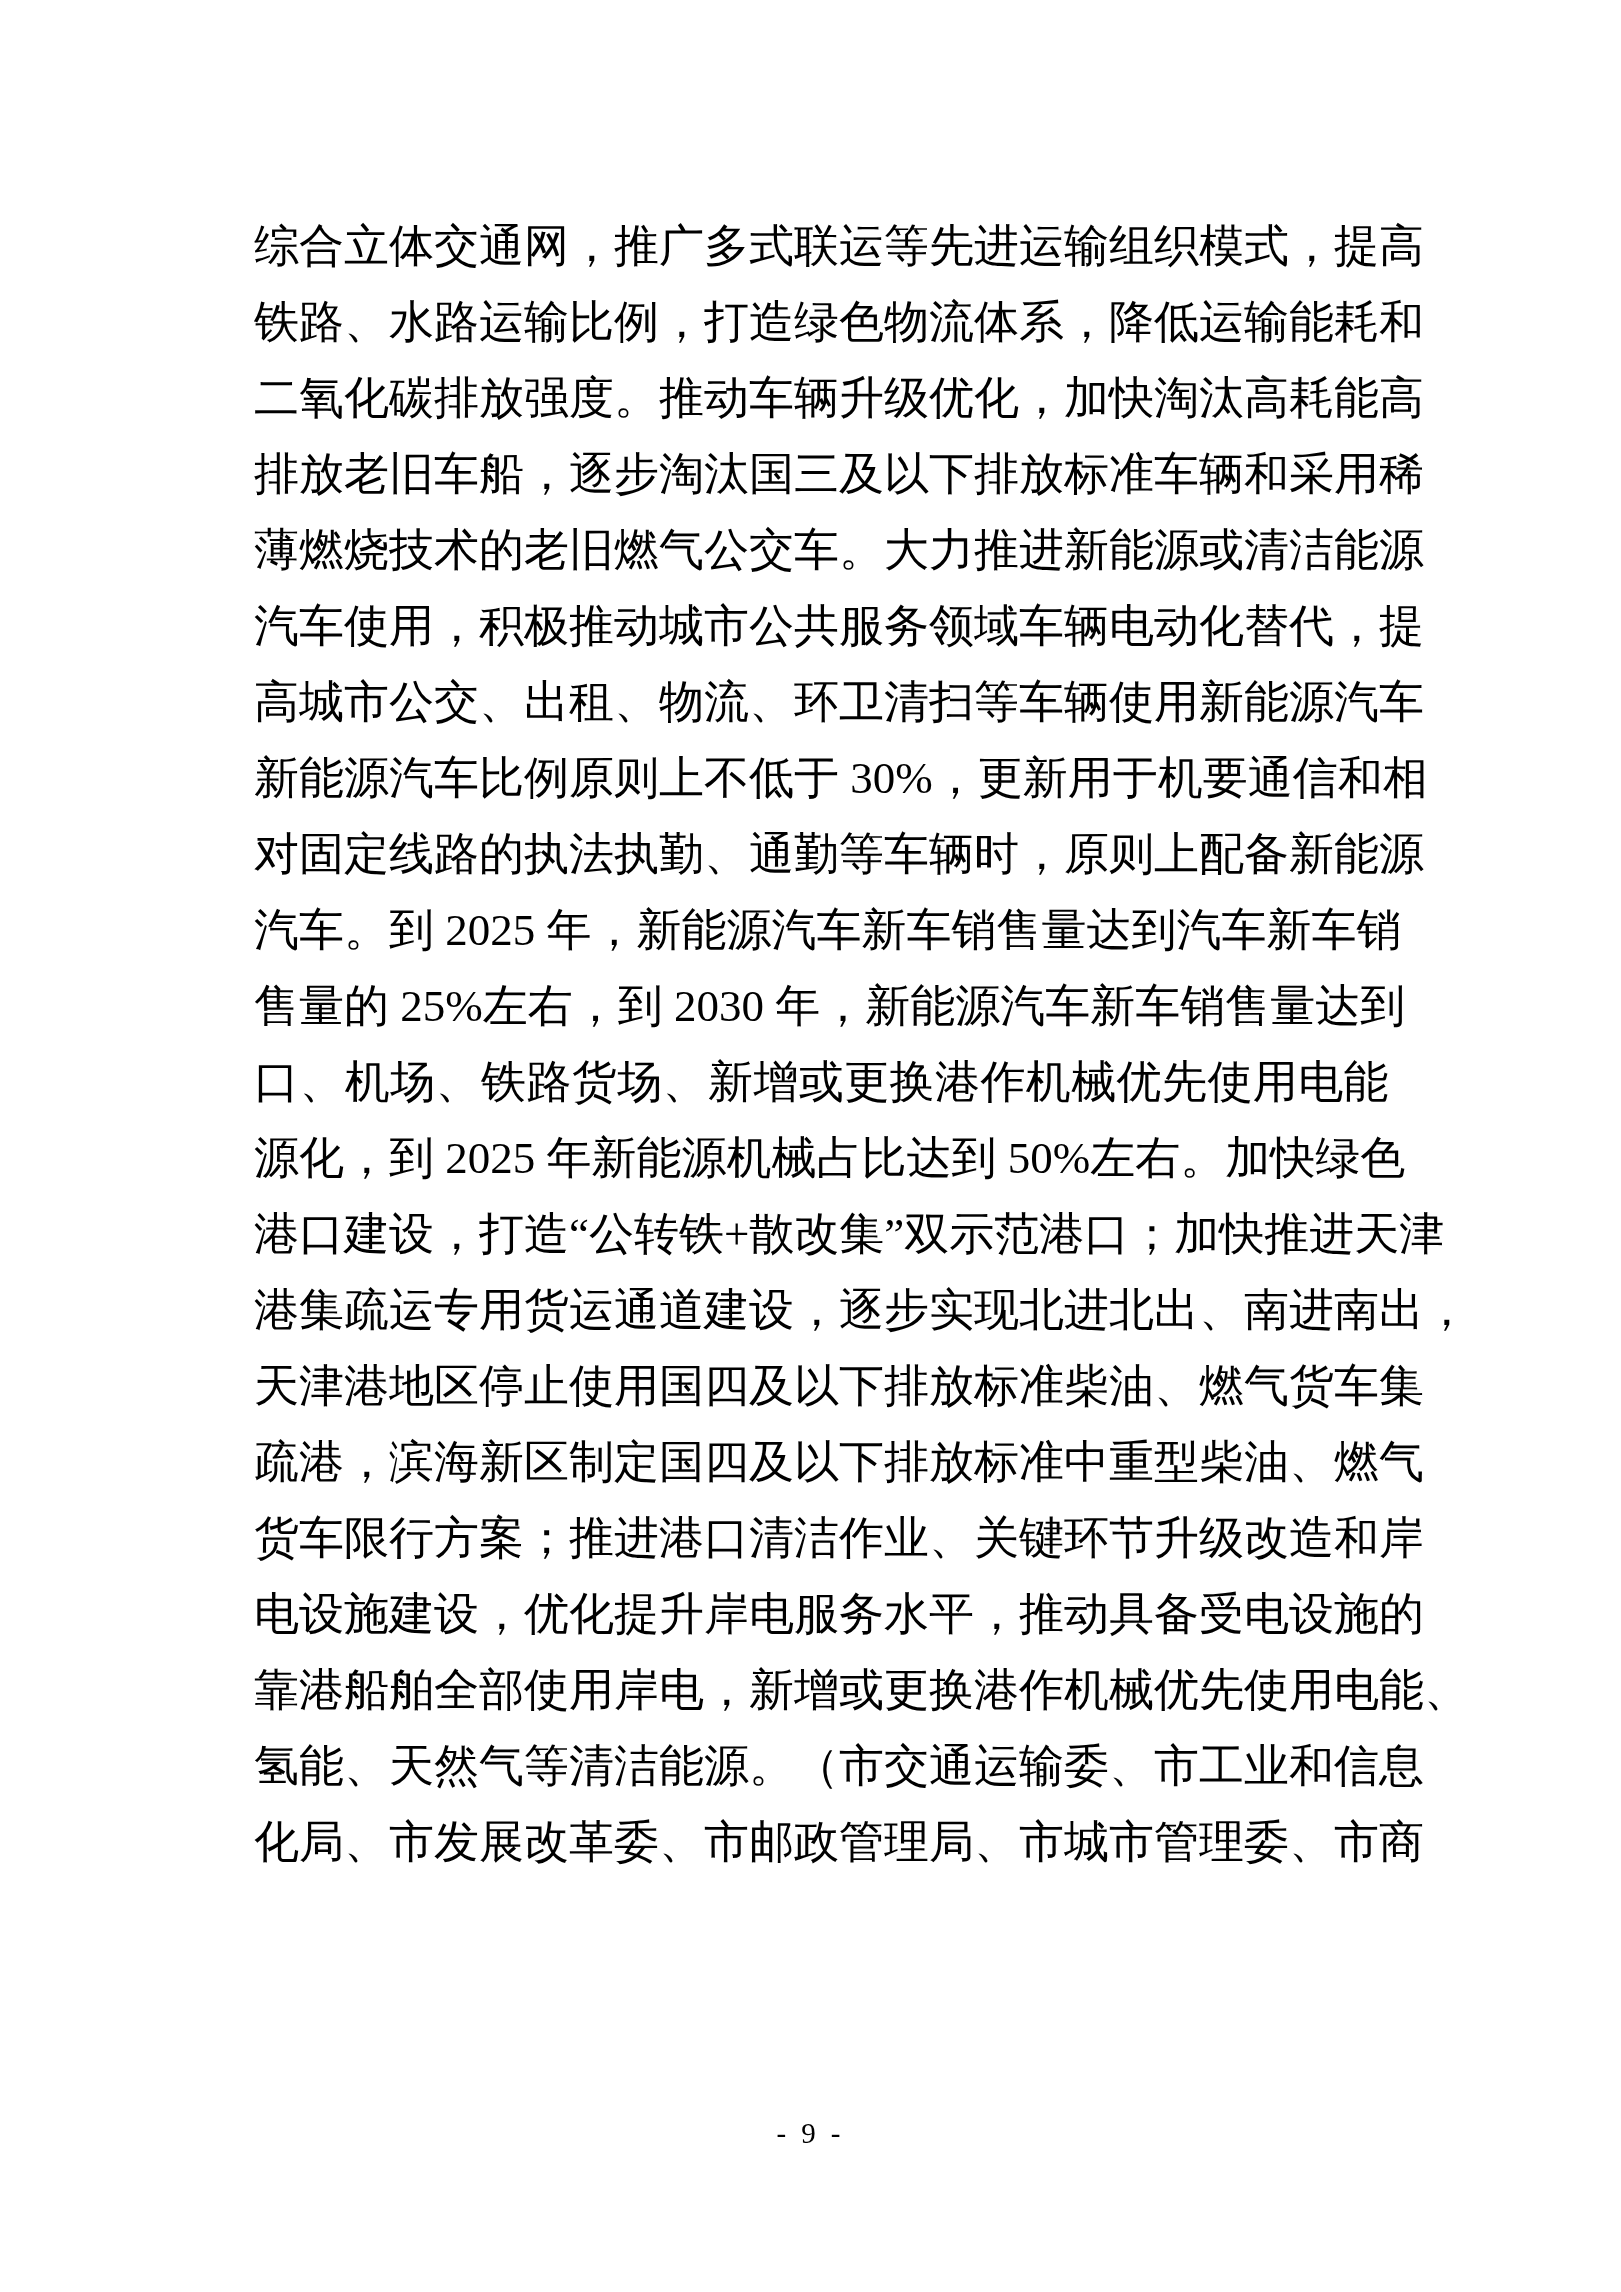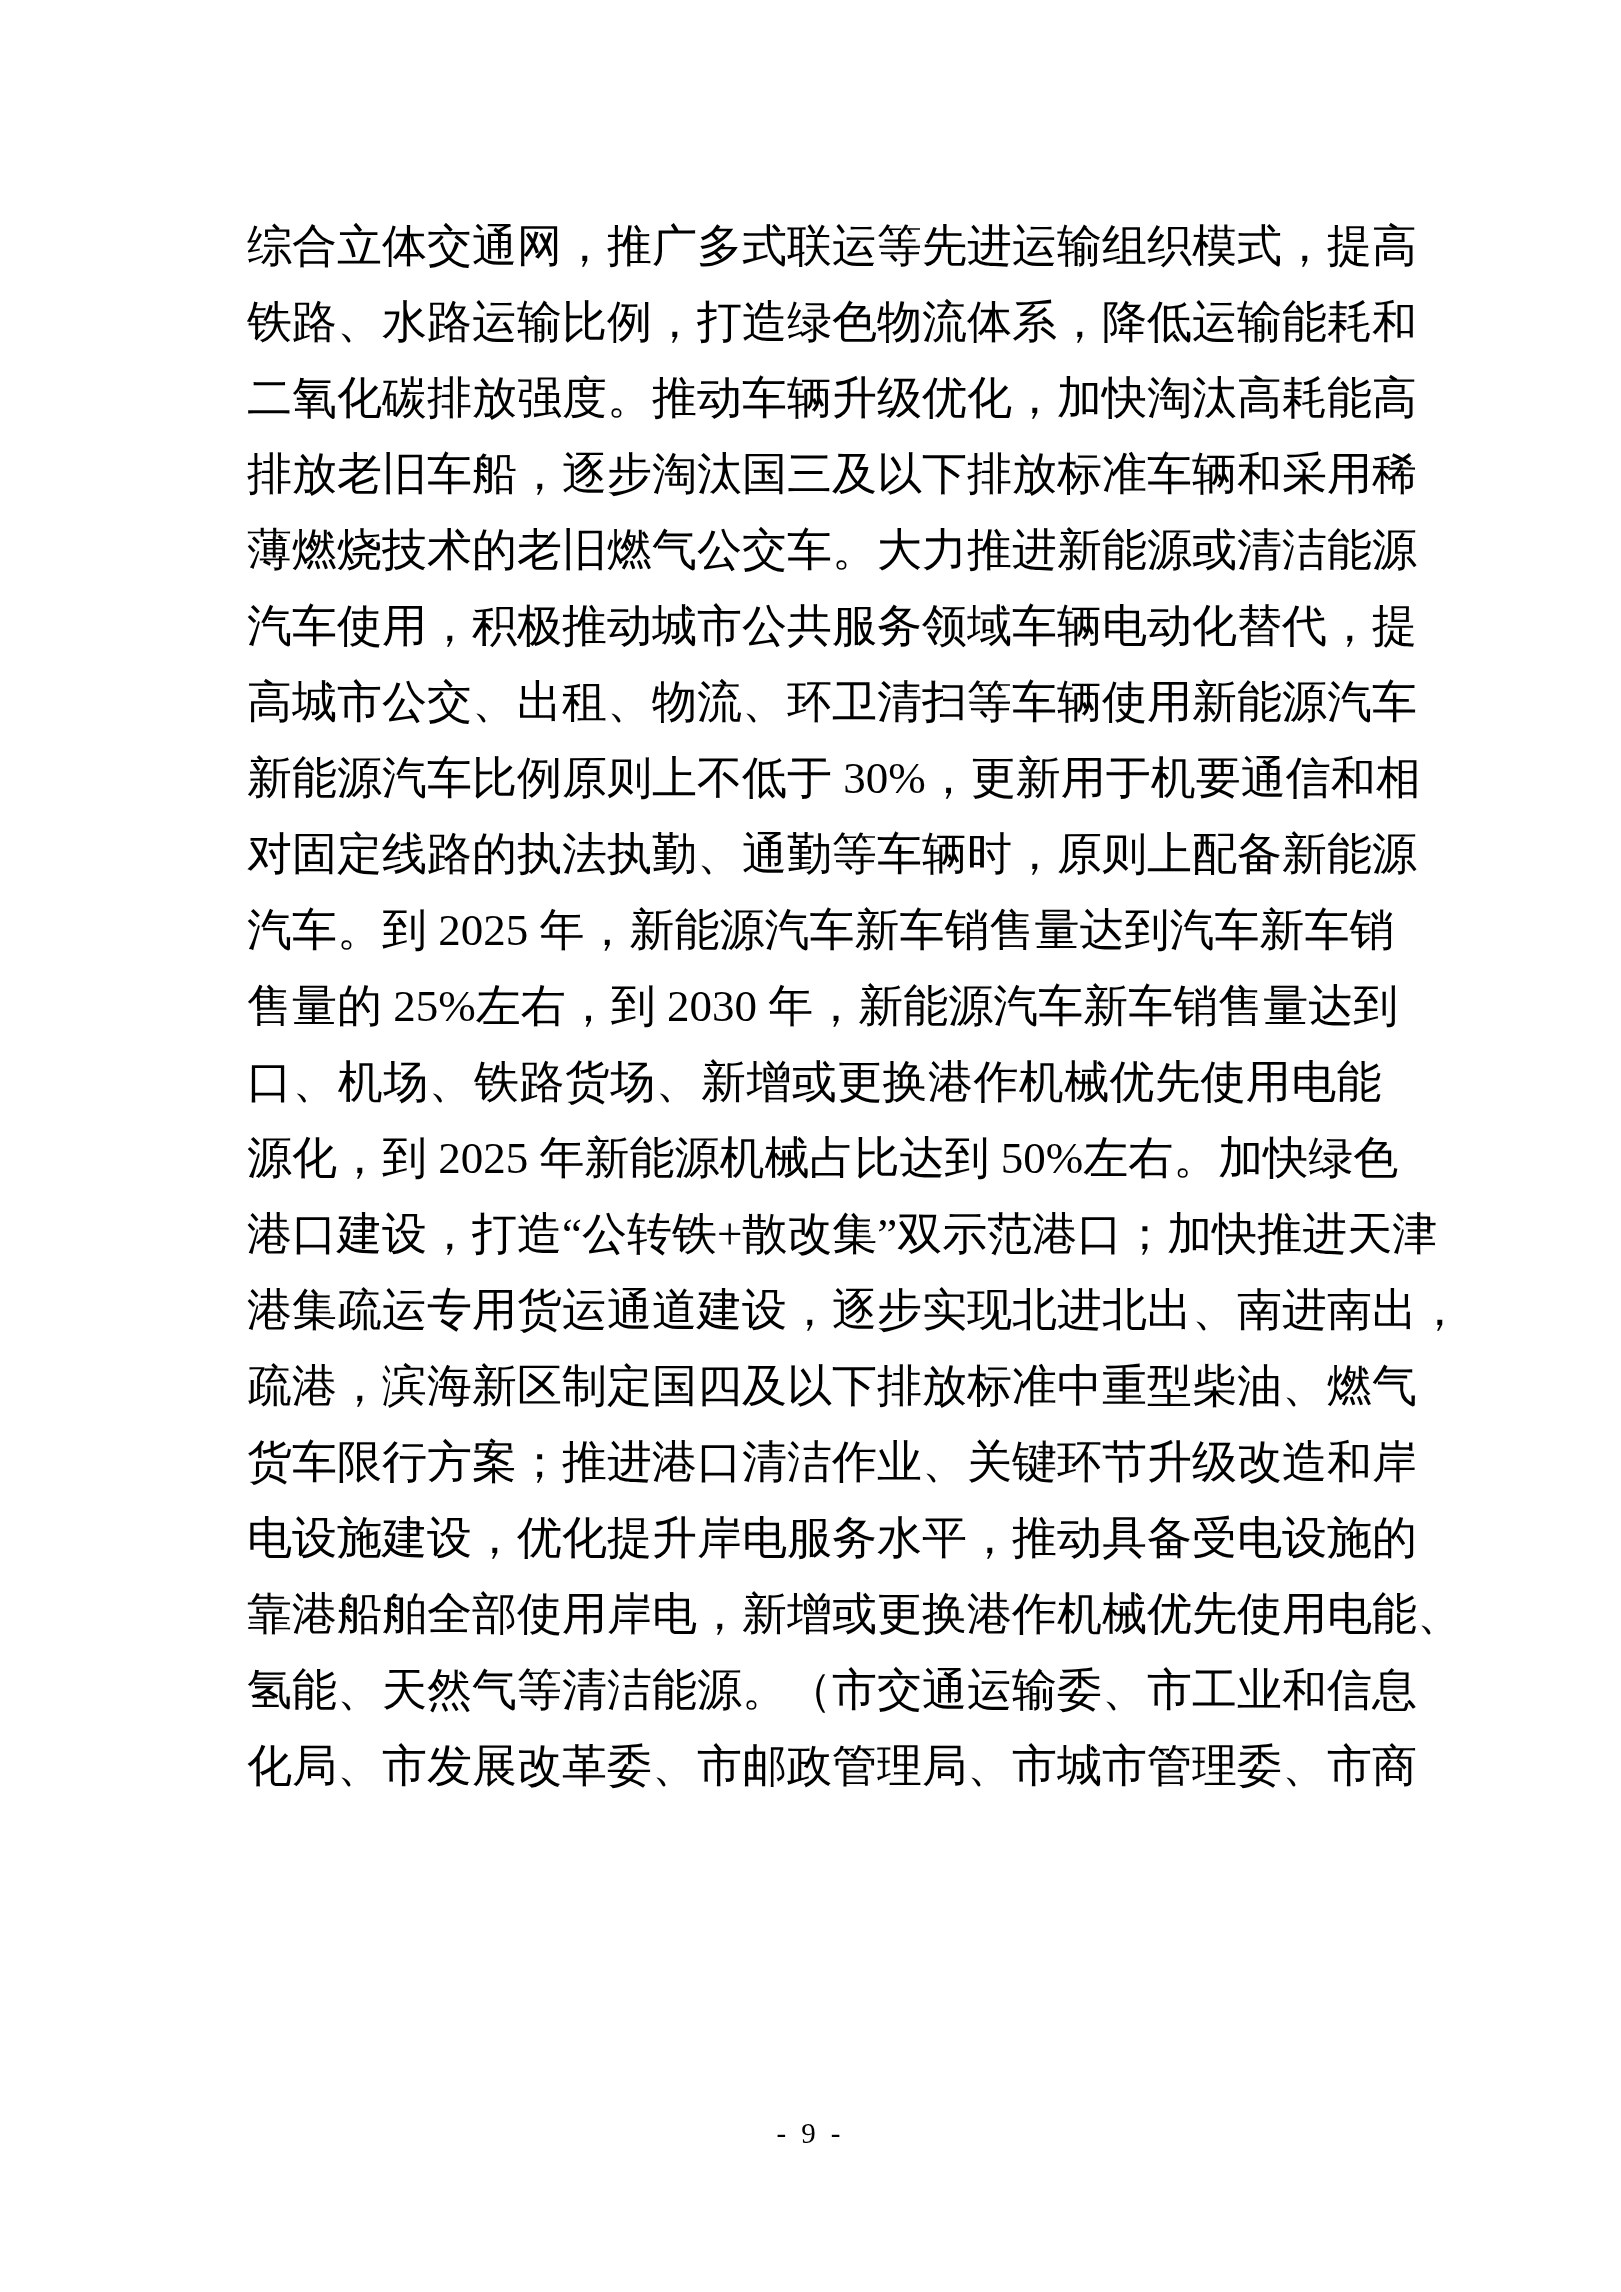--- a/index.html
+++ b/index.html
@@ -12,21 +12,21 @@
     width: 1621px;
     height: 2293px;
     margin: 0 auto;
     background: #ffffff;
     overflow: hidden;
     font-family: "Liberation Serif", "DejaVu Serif", serif;
     color: #000000;
   }
   .text-block {
     position: absolute;
-    left: 247px;
+    left: 254px;
     top: 208px;
     width: 1135px;
   }
   .line {
     margin: 0;
     padding: 0;
     height: 76px;
     line-height: 76px;
     font-size: 45px;
     white-space: nowrap;
@@ -69,20 +69,21 @@
     <p class="line">汽车使用，积极推动城市公共服务领域车辆电动化替代，提</p>
     <p class="line">高城市公交、出租、物流、环卫清扫等车辆使用新能源汽车</p>
     <p class="line">新能源汽车比例原则上不低于 30%，更新用于机要通信和相</p>
     <p class="line">对固定线路的执法执勤、通勤等车辆时，原则上配备新能源</p>
     <p class="line">汽车。到 2025 年，新能源汽车新车销售量达到汽车新车销</p>
     <p class="line">售量的 25%左右，到 2030 年，新能源汽车新车销售量达到</p>
     <p class="line">口、机场、铁路货场、新增或更换港作机械优先使用电能</p>
     <p class="line">源化，到 2025 年新能源机械占比达到 50%左右。加快绿色</p>
     <p class="line">港口建设，打造“公转铁+散改集”双示范港口；加快推进天津</p>
     <p class="line">港集疏运专用货运通道建设，逐步实现北进北出、南进南出，</p>
+    <p class="line">天津港地区停止使用国四及以下排放标准柴油、燃气货车集</p>
     <p class="line">疏港，滨海新区制定国四及以下排放标准中重型柴油、燃气</p>
     <p class="line">货车限行方案；推进港口清洁作业、关键环节升级改造和岸</p>
     <p class="line">电设施建设，优化提升岸电服务水平，推动具备受电设施的</p>
     <p class="line">靠港船舶全部使用岸电，新增或更换港作机械优先使用电能、</p>
     <p class="line">氢能、天然气等清洁能源。（市交通运输委、市工业和信息</p>
     <p class="line">化局、市发展改革委、市邮政管理局、市城市管理委、市商</p>
   </main>
   <div class="footer">
     <span class="page-num">- 9 -</span>
   </div>

